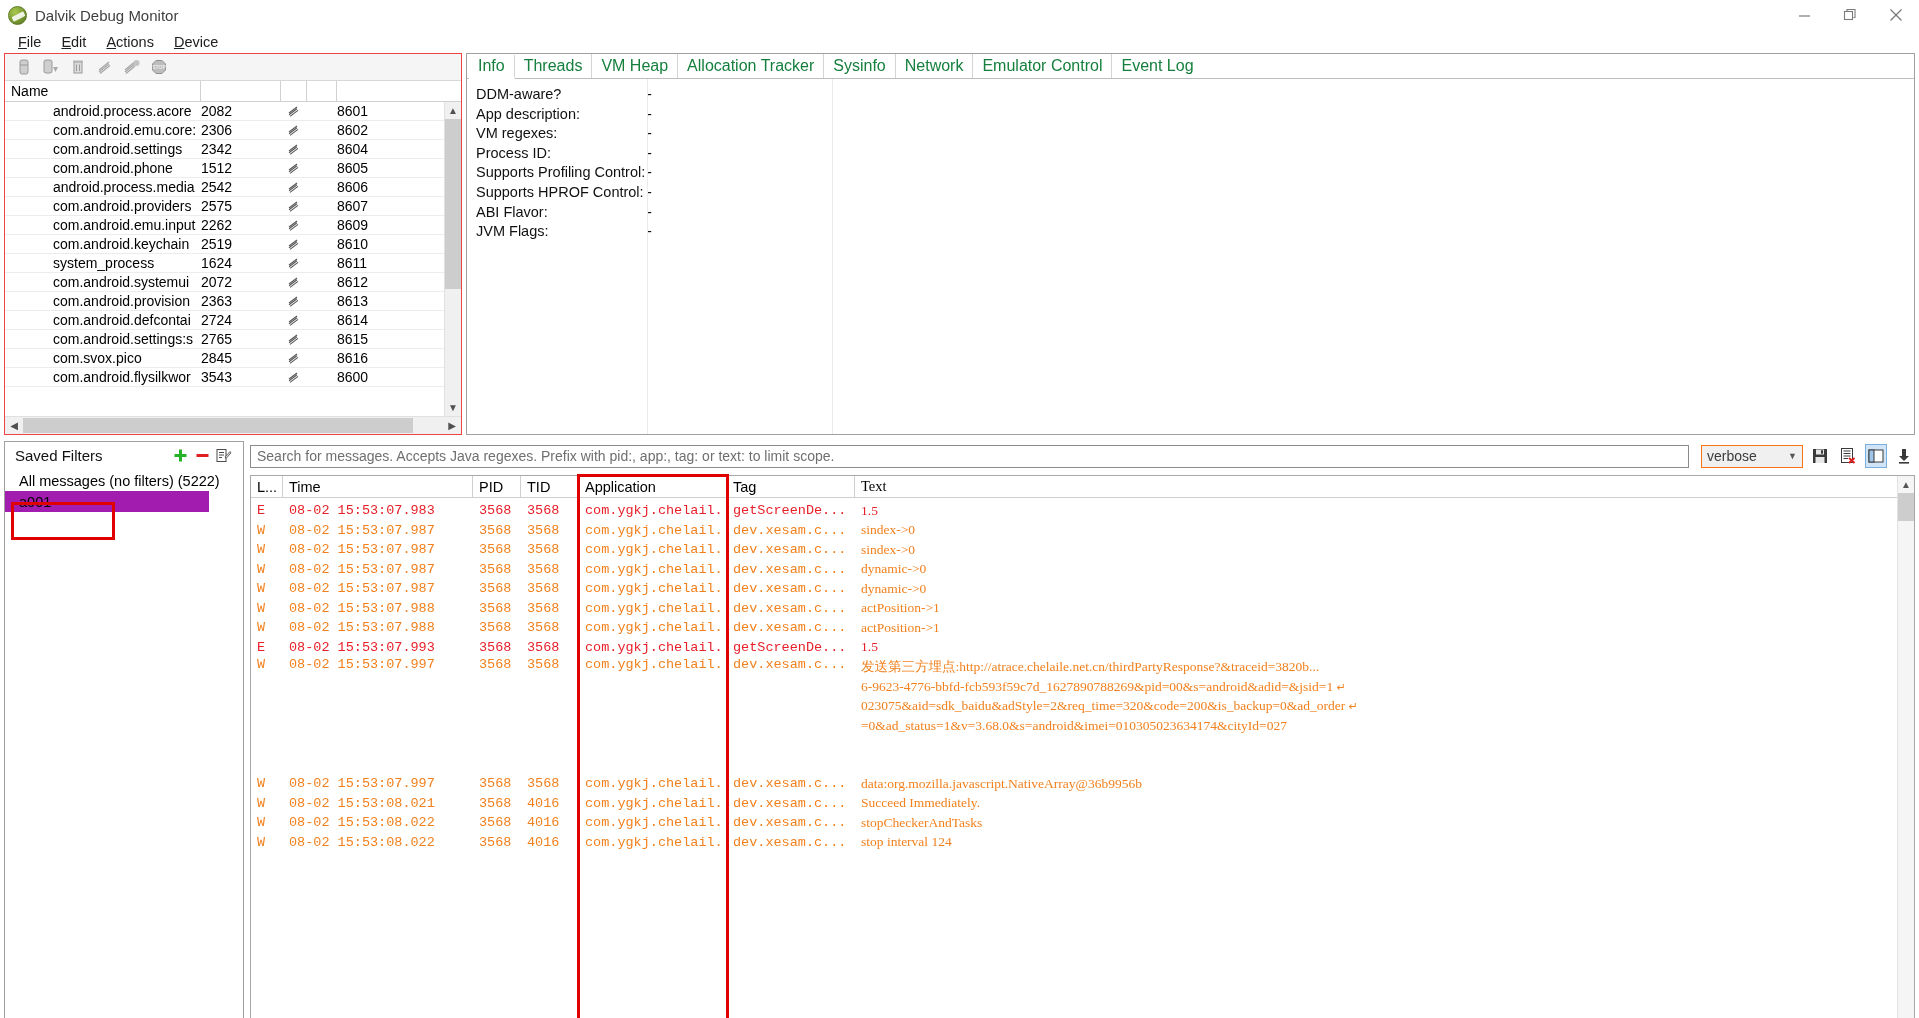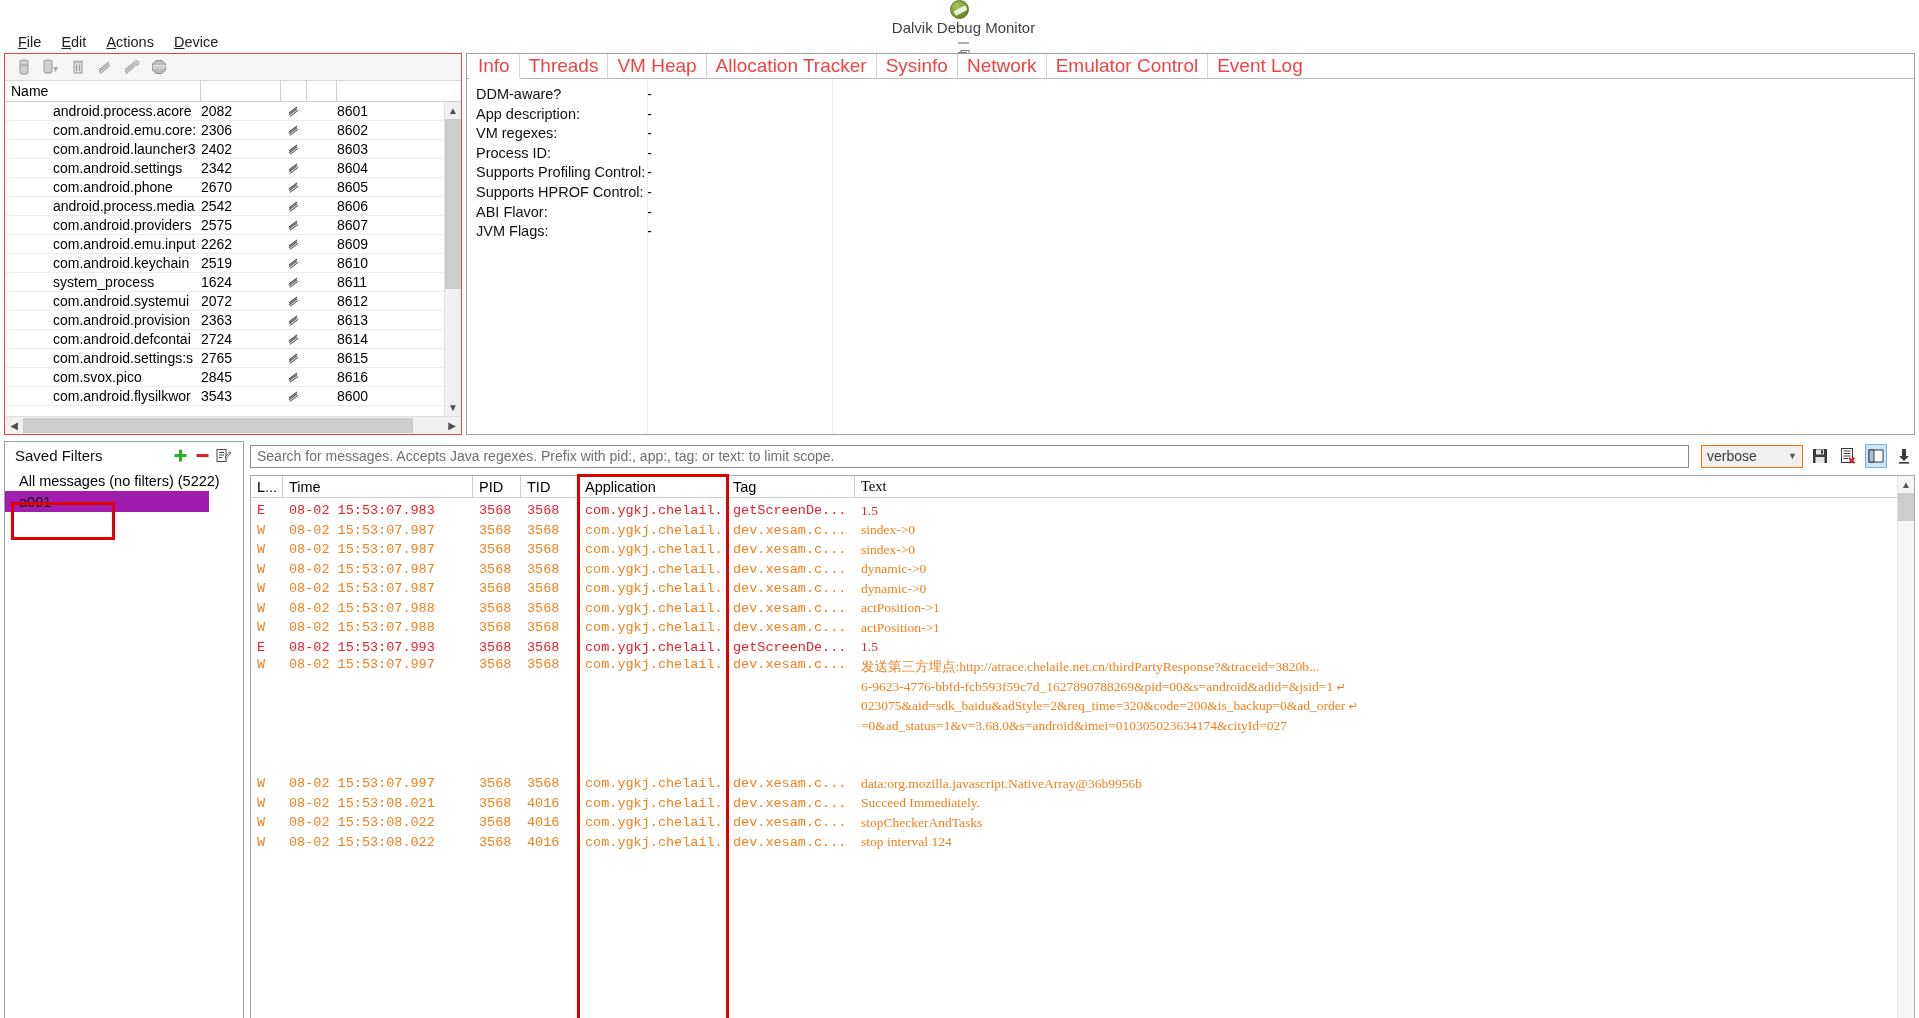--- a/index.html
+++ b/index.html
@@ -12,21 +12,20 @@
     color: #000;
     -webkit-font-smoothing: antialiased;
   }
   * { box-sizing: border-box; }
 
   
   .titlebar {
     height: 30px; display: flex; align-items: center;
     background: #ffffff; border-bottom: 0px solid #e5e5e5;
     padding-left: 8px;
-    flex-direction: column;
   }
   .tb-icon {
     width: 19px; height: 19px; border-radius: 50%;
     background: radial-gradient(circle at 35% 30%, #a8c84e 0%, #7a9b32 55%, #4d661c 100%);
     position: relative; margin-right: 8px; flex: 0 0 auto;
     border: 1px solid #5e7a24;
   }
   .tb-icon:after {
     content:""; position:absolute; left:3px; top:7px; width:13px; height:5px;
     background:#eef3e3; transform: rotate(-28deg); border-radius:1px;
@@ -121,21 +120,21 @@
   .info-panel {
     flex: 1 1 auto; margin-left: 4px;
     border: 1px solid #a0a0a0; background: #fff;
     display: flex; flex-direction: column;
   }
   .tabs {
     height: 25px; display: flex; align-items: stretch;
     border-bottom: 1px solid #bdbdbd; background: #fff; padding-left: 2px;
   }
   .tab {
-    padding: 0 9px; display:flex; align-items:center; font-size: 19px; color:#ef4444;
+    padding: 0 9px; display:flex; align-items:center; font-size: 16px; color:#15803d;
     border-right: 1px solid #d4d4d4;
   }
   .tab.active { border-bottom: 2px solid #ffffff; position: relative; top: 1px; background:#fff; }
   .tab:last-child { border-right: none; }
 
   .info-body { flex:1 1 auto; display: flex; padding-top: 6px; position: relative; }
   .info-labels { width: 180px; padding-left: 9px; }
   .info-values { width: 185px; }
   .info-row { height: 19.6px; font-size: 14.5px; line-height: 19.6px; color:#111; white-space: nowrap; }
   .info-divider { position: absolute; top: 0; bottom: 0; width: 1px; background: #ebebeb; }
@@ -340,57 +339,40 @@
                 <path d="M1 9.8 L9 3.8"></path>
                 <path d="M2 11.4 L10 5.4"></path>
               </g>
             </svg>
           </div>
           <div class="dr-c4"></div>
           <div class="dr-c5">8602</div>
         </div>
         <div class="dev-row">
           <div class="dr-name child">
-            <span>com.android.launcher3</span>
-          </div>
-          <div class="dr-c2">2402</div>
-          <div class="dr-c3">
-            <svg class="thread-ico" viewBox="0 0 13 12">
-              <g stroke="#555" stroke-width="1.1" fill="none">
-                <path d="M1 8 L9 2"></path>
-                <path d="M1 9.8 L9 3.8"></path>
-                <path d="M2 11.4 L10 5.4"></path>
-              </g>
-            </svg>
-          </div>
-          <div class="dr-c4"></div>
-          <div class="dr-c5">8603</div>
-        </div>
-        <div class="dev-row">
-          <div class="dr-name child">
             <span>com.android.settings</span>
           </div>
           <div class="dr-c2">2342</div>
           <div class="dr-c3">
             <svg class="thread-ico" viewBox="0 0 13 12">
               <g stroke="#555" stroke-width="1.1" fill="none">
                 <path d="M1 8 L9 2"></path>
                 <path d="M1 9.8 L9 3.8"></path>
                 <path d="M2 11.4 L10 5.4"></path>
               </g>
             </svg>
           </div>
           <div class="dr-c4"></div>
           <div class="dr-c5">8604</div>
         </div>
         <div class="dev-row">
           <div class="dr-name child">
             <span>com.android.phone</span>
           </div>
-          <div class="dr-c2">2670</div>
+          <div class="dr-c2">1512</div>
           <div class="dr-c3">
             <svg class="thread-ico" viewBox="0 0 13 12">
               <g stroke="#555" stroke-width="1.1" fill="none">
                 <path d="M1 8 L9 2"></path>
                 <path d="M1 9.8 L9 3.8"></path>
                 <path d="M2 11.4 L10 5.4"></path>
               </g>
             </svg>
           </div>
           <div class="dr-c4"></div>

